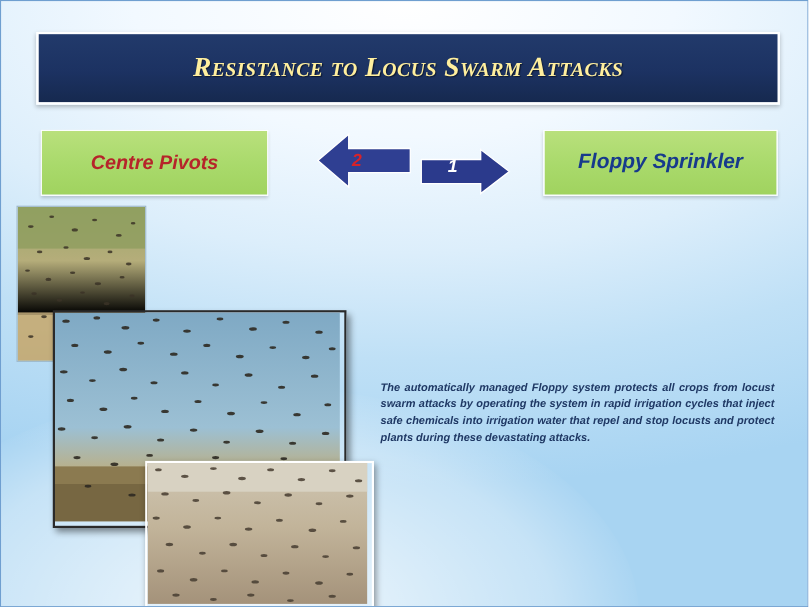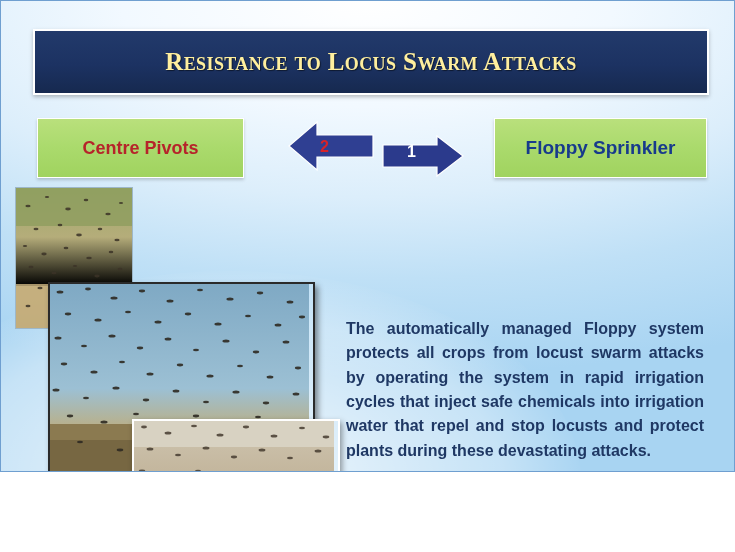--- a/index.html
+++ b/index.html
@@ -8,26 +8,27 @@
   }
   body {
     width: 735px;
     height: 552px;
     font-family: "Liberation Sans", sans-serif;
     overflow: hidden;
   }
   #slide {
     position: relative;
     width: 735px;
-    height: 472px;
+    height: 552px;
     box-sizing: border-box;
     border: 1px solid #6f9fd0;
     background:
       radial-gradient(ellipse 120% 80% at 50% 0%, #ffffff 0%, #f2f9ff 28%, #dceefb 52%, #bfe0f6 74%, #a8d4f2 100%);
     overflow: hidden;
+    font-style: italic;
   }
   
   #slide::after {
     content: "";
     position: absolute;
     left: -120px;
     bottom: -220px;
     width: 700px;
     height: 420px;
     border-radius: 50%;
@@ -147,24 +148,24 @@
     top: 216px;
     width: 498px;
     color: #c00000;
     font-size: 14.5px;
     font-weight: bold;
     line-height: 1.45;
     text-align: left;
   }
   .para.p-blue {
     left: 345px;
-    top: 316px;
+    top: 344px;
     width: 358px;
     color: #1f3864;
-    font-size: 16px;
+    font-size: 10px;
     font-weight: bold;
     line-height: 1.52;
     text-align: justify;
   }
 </style>
 </head>
 <body>
 
 <div id="slide">
 

